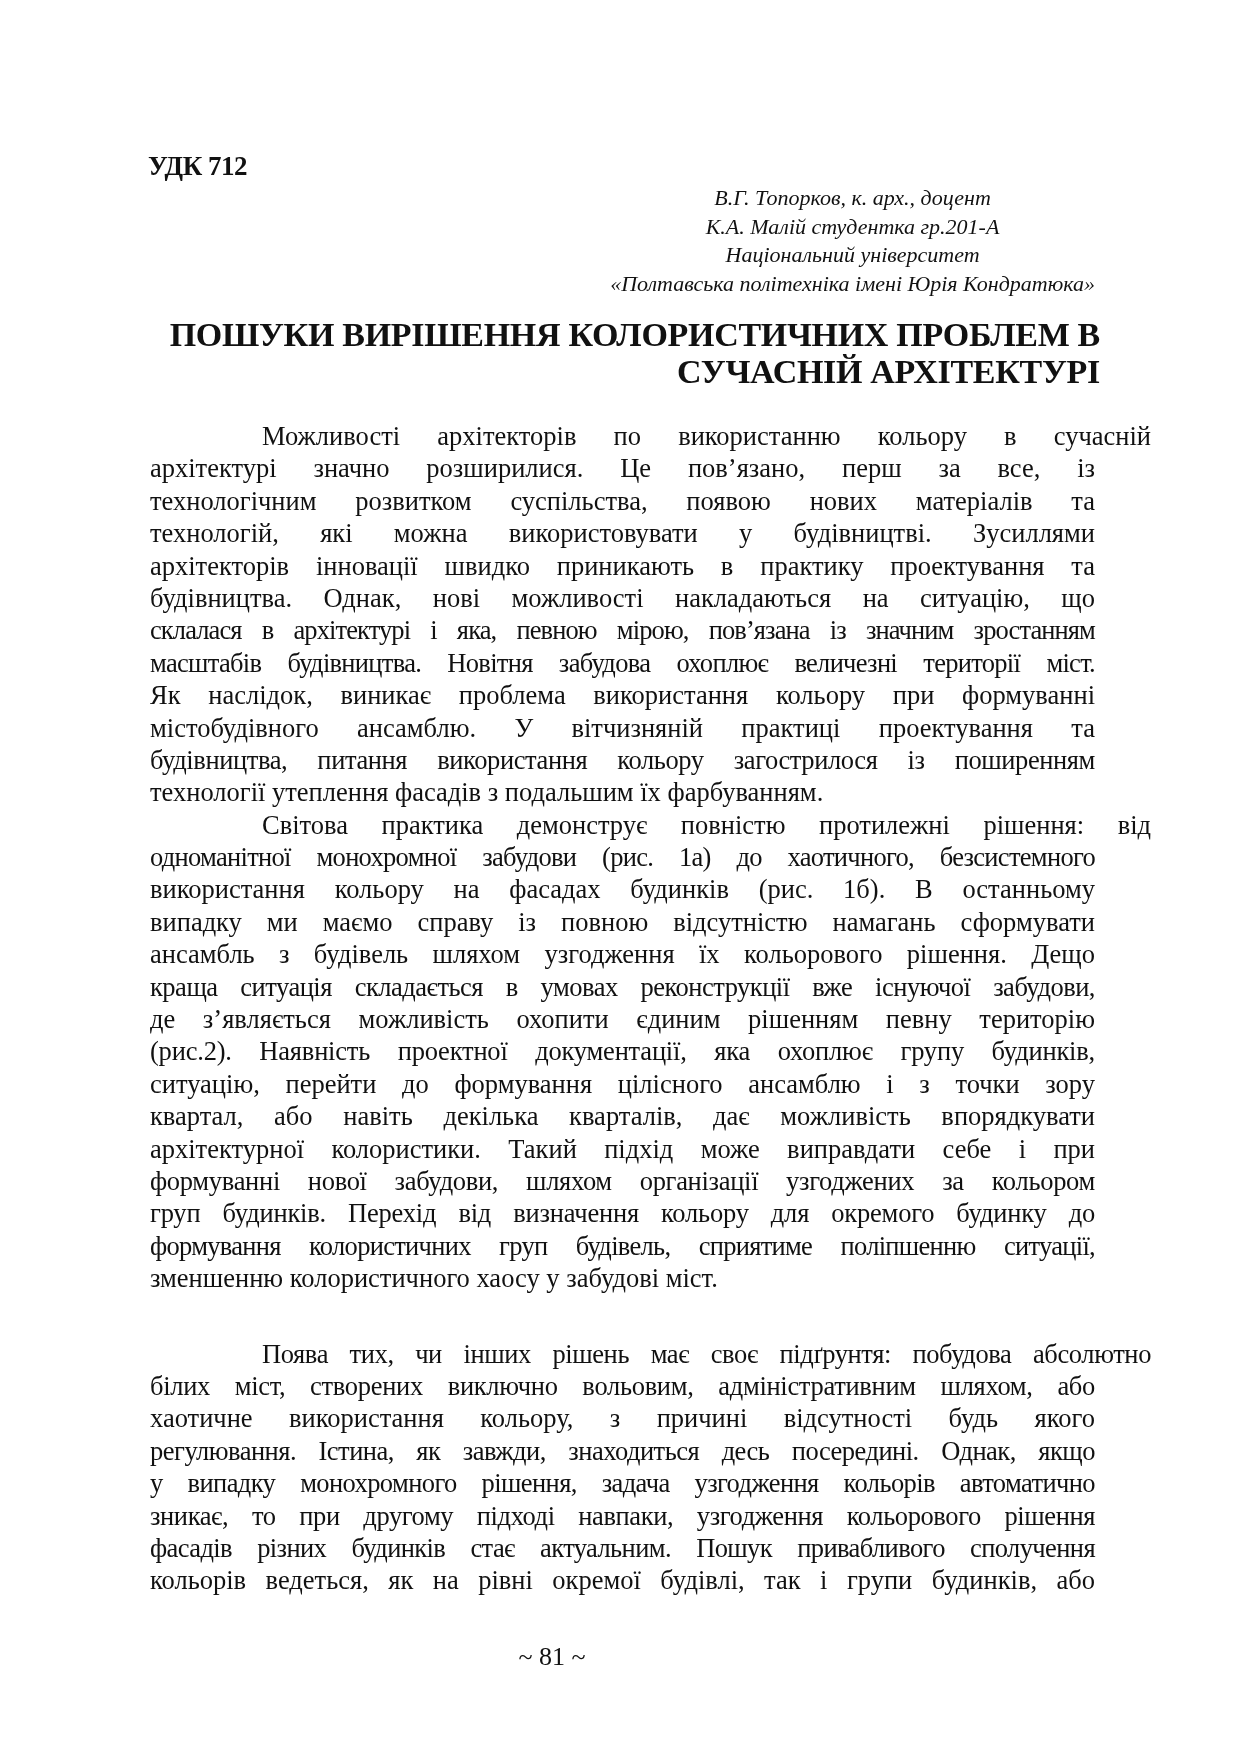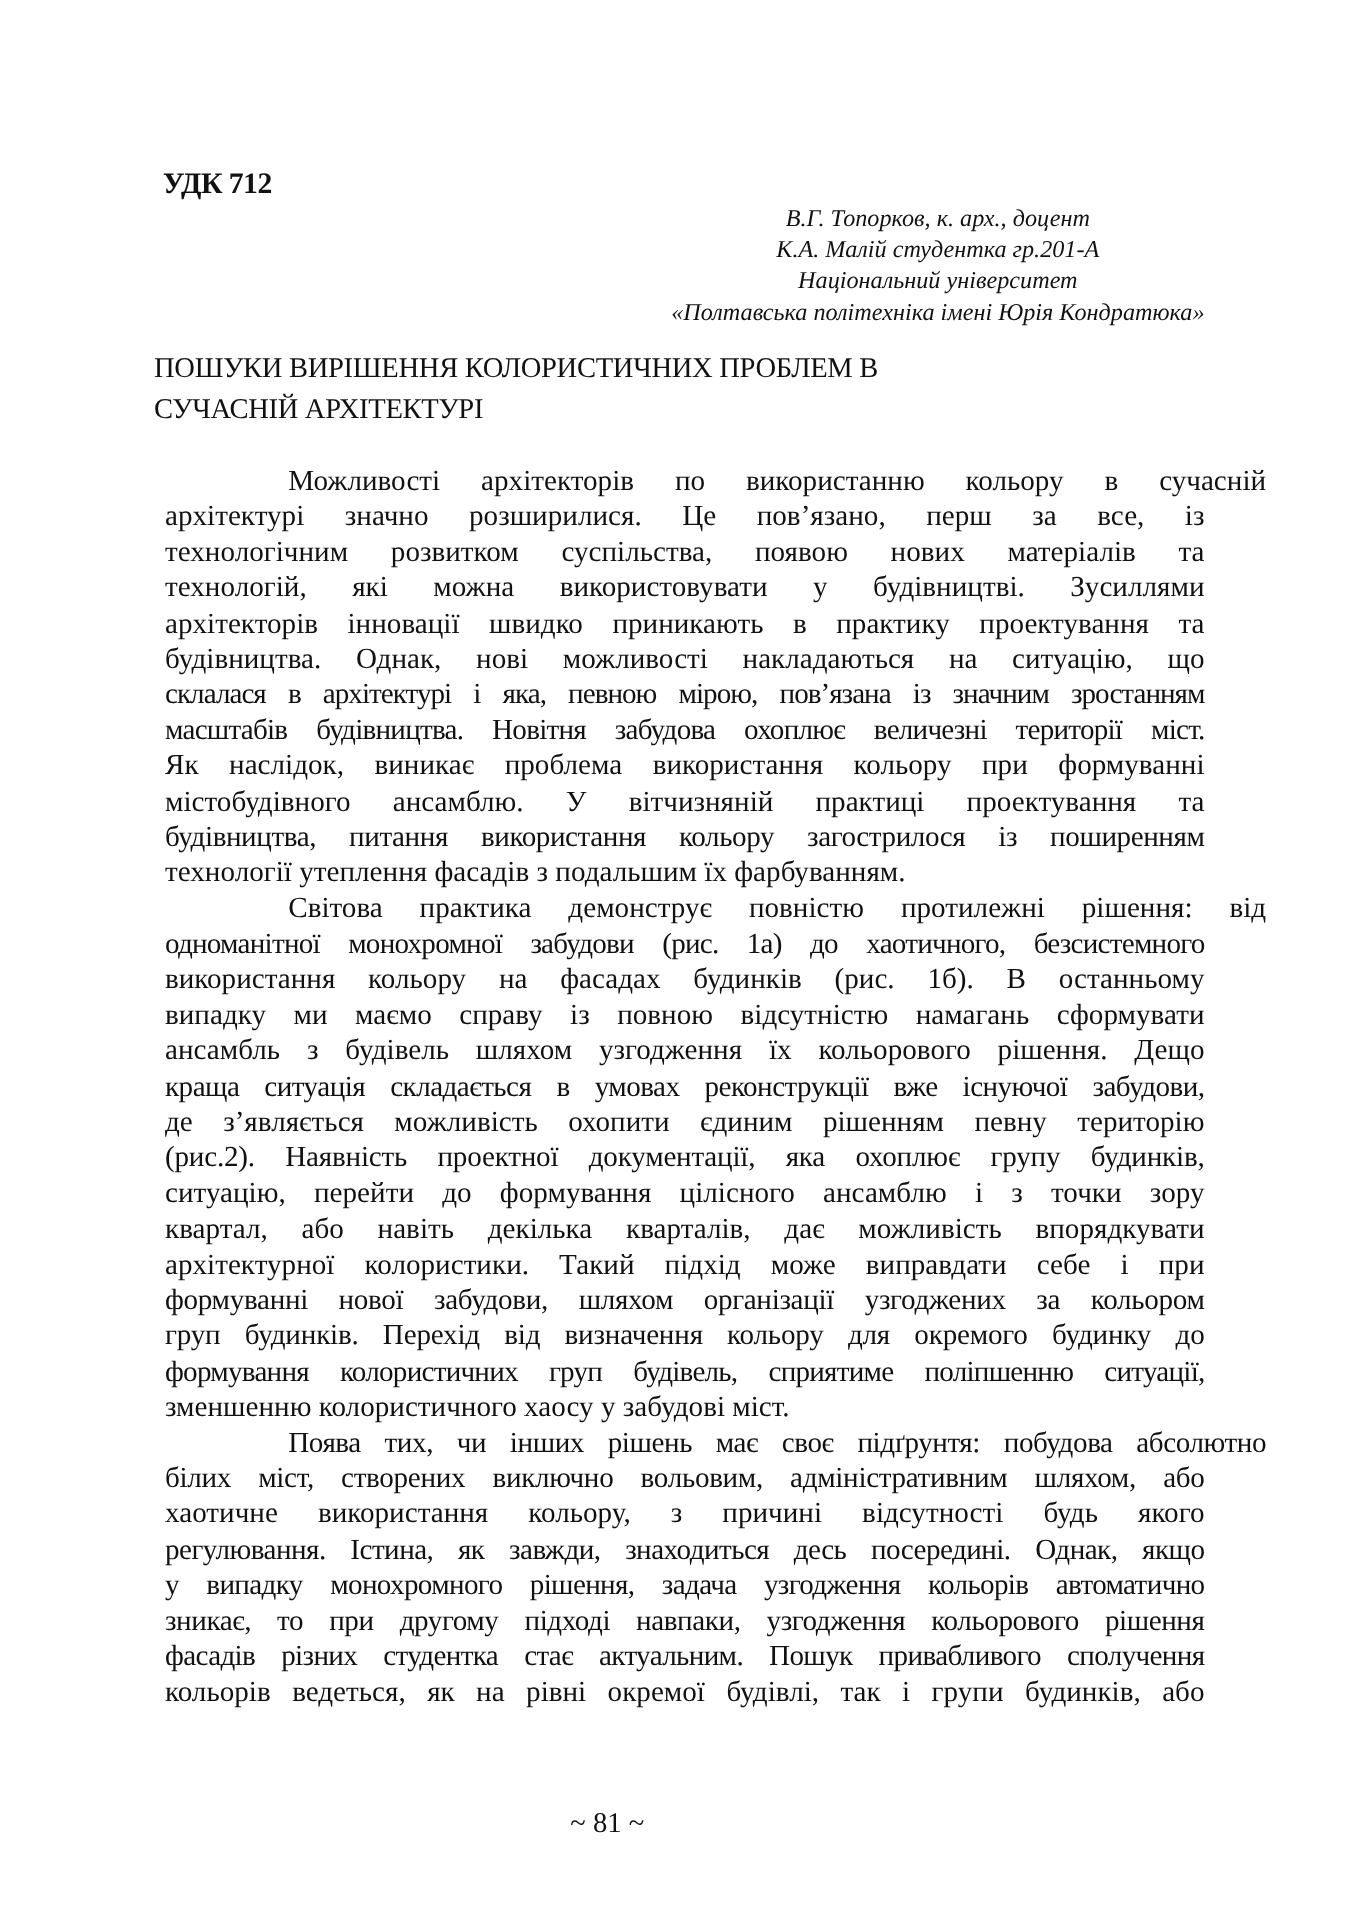--- a/index.html
+++ b/index.html
@@ -40,23 +40,23 @@
       line-height: 28.5px;
     }
     .authors div {
       white-space: nowrap;
     }
     .title {
       position: absolute;
       left: 140px;
       width: 960px;
       top: 316px;
-      text-align: left;
-      font-weight: normal;
-      font-size: 26px;
+      text-align: right;
+      font-weight: bold;
+      font-size: 34px;
       line-height: 37px;
       letter-spacing: -0.3px;
     }
     .body-text {
       position: absolute;
       left: 150px;
       width: 945px;
       top: 420px;
       font-size: 26.5px;
     }
@@ -143,26 +143,26 @@
       <div class="line"><span class="t">ситуацію, перейти до формування цілісного ансамблю і з точки зору</span></div>
       <div class="line"><span class="t">квартал, або навіть декілька  кварталів, дає можливість впорядкувати</span></div>
       <div class="line"><span class="t">архітектурної колористики. Такий підхід може виправдати себе і при</span></div>
       <div class="line" style="letter-spacing:-0.3px;"><span class="t">формуванні нової забудови, шляхом організації узгоджених за кольором</span></div>
       <div class="line" style="letter-spacing:-0.2px;"><span class="t">груп будинків. Перехід від визначення кольору для окремого будинку до</span></div>
       <div class="line" style="letter-spacing:-0.7px;"><span class="t">формування колористичних груп будівель, сприятиме поліпшенню ситуації,</span></div>
       <div class="line last"><span class="t">зменшенню колористичного хаосу у забудові міст.</span></div>
     </div>
 
     <div>
-      <div class="line indent" style="letter-spacing:-0.4px;"><span class="t">Поява тих, чи інших рішень має своє підґрунтя: побудова абсолютно</span></div>
+      <div class="line indent" style="letter-spacing:-0.4px;margin-top:43px;"><span class="t">Поява тих, чи інших рішень має своє підґрунтя: побудова абсолютно</span></div>
       <div class="line" style="letter-spacing:-0.3px;"><span class="t">білих міст, створених виключно вольовим, адміністративним шляхом, або</span></div>
       <div class="line"><span class="t">хаотичне використання кольору, з причині відсутності будь якого</span></div>
       <div class="line" style="letter-spacing:-0.5px;"><span class="t">регулювання.  Істина, як завжди, знаходиться десь посередині. Однак, якщо</span></div>
       <div class="line" style="letter-spacing:-0.6px;"><span class="t">у випадку монохромного рішення, задача узгодження кольорів автоматично</span></div>
       <div class="line" style="letter-spacing:-0.4px;"><span class="t">зникає, то при другому підході навпаки, узгодження кольорового рішення</span></div>
-      <div class="line" style="letter-spacing:-0.6px;"><span class="t">фасадів різних студентка стає актуальним. Пошук привабливого сполучення</span></div>
+      <div class="line" style="letter-spacing:-0.6px;"><span class="t">фасадів різних будинків стає актуальним. Пошук привабливого сполучення</span></div>
       <div class="line"><span class="t">кольорів ведеться, як на рівні окремої будівлі, так і групи будинків, або</span></div>
     </div>
   </div>
 
   <div class="page-number">~ 81 ~</div>
 
 </div>
 
 </body></html>

